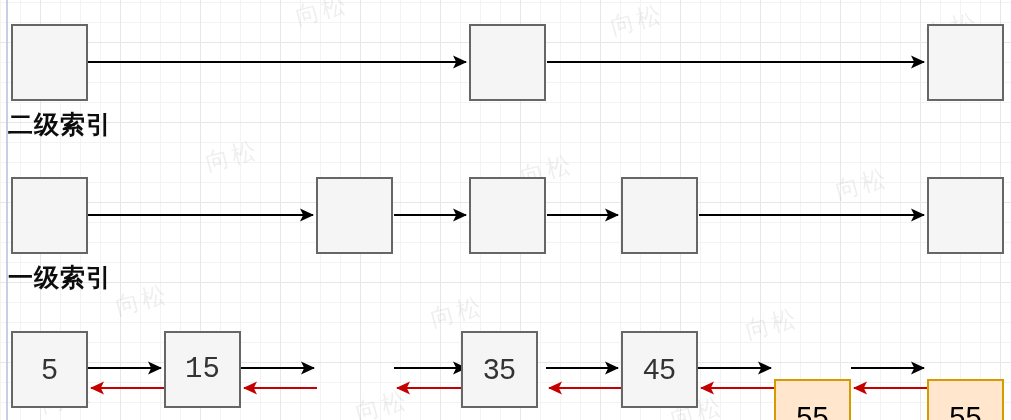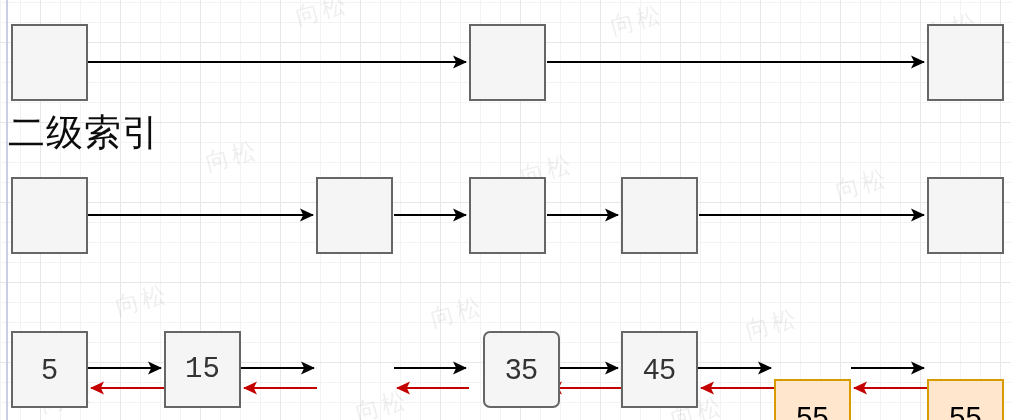--- a/index.html
+++ b/index.html
@@ -51,25 +51,26 @@
   }
   .node.hl {
     background: #ffe6cc;
     border-color: #d79b00;
     color: #000000;
     margin-top: 48px;
   }
 
   .row-label {
     position: absolute;
-    font-size: 37px;
+    font-size: 25px;
     color: #0d0d0d;
     letter-spacing: 1px;
     z-index: 2;
     white-space: nowrap;
+    font-weight: bold;
   }
 
   .wm {
     position: absolute;
     font-size: 24px;
     letter-spacing: 3px;
     color: rgba(80, 80, 80, 0.09);
     transform: rotate(-15deg);
     z-index: 1;
     user-select: none;
@@ -132,21 +133,22 @@
   <div class="node" style="left:11px;  top:24px;"></div>
   <div class="node" style="left:469px; top:24px;"></div>
   <div class="node" style="left:927px; top:24px;"></div>
   <div class="row-label" style="left:8px; top:108px;">二级索引</div>
 
   <div class="node" style="left:11px;  top:177px;"></div>
   <div class="node" style="left:316px; top:177px;"></div>
   <div class="node" style="left:469px; top:177px;"></div>
   <div class="node" style="left:621px; top:177px;"></div>
   <div class="node" style="left:927px; top:177px;"></div>
+  <div class="row-label" style="left:8px; top:261px;">一级索引</div>
 
   <div class="node" style="left:11px;  top:331px;">5</div>
   <div class="node" style="left:164px; top:331px;font-family:Liberation Mono, monospace;">15</div>
-  <div class="node" style="left:483px; top:331px;border-radius:7px;">35</div>
+  <div class="node" style="left:461px; top:331px;">35</div>
   <div class="node" style="left:621px; top:331px;">45</div>
   <div class="node hl" style="left:774px; top:331px;">55</div>
   <div class="node hl" style="left:927px; top:331px;">55</div>
 
 </div>
 
 </body></html>

